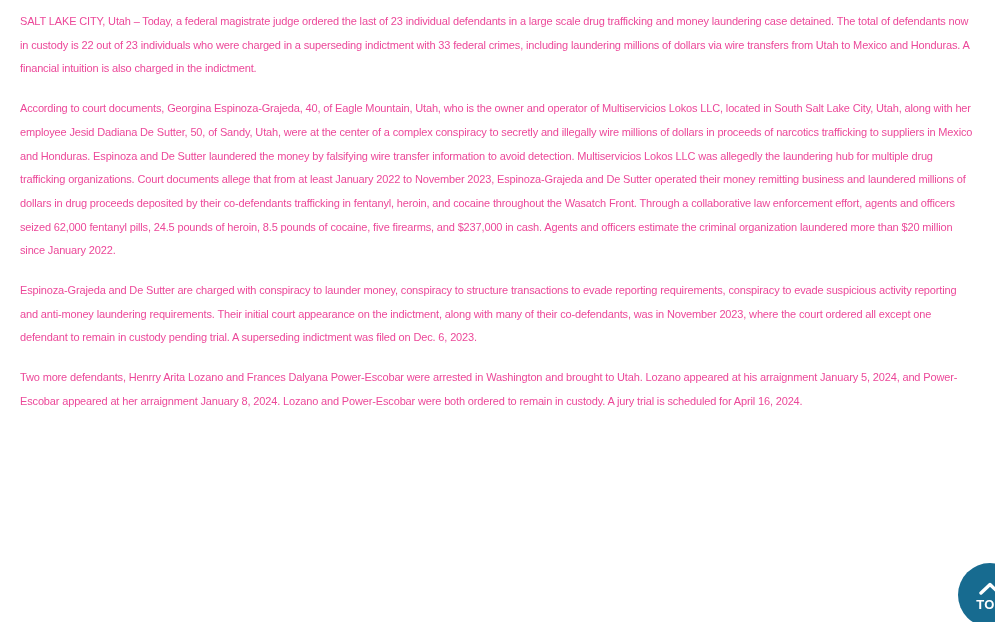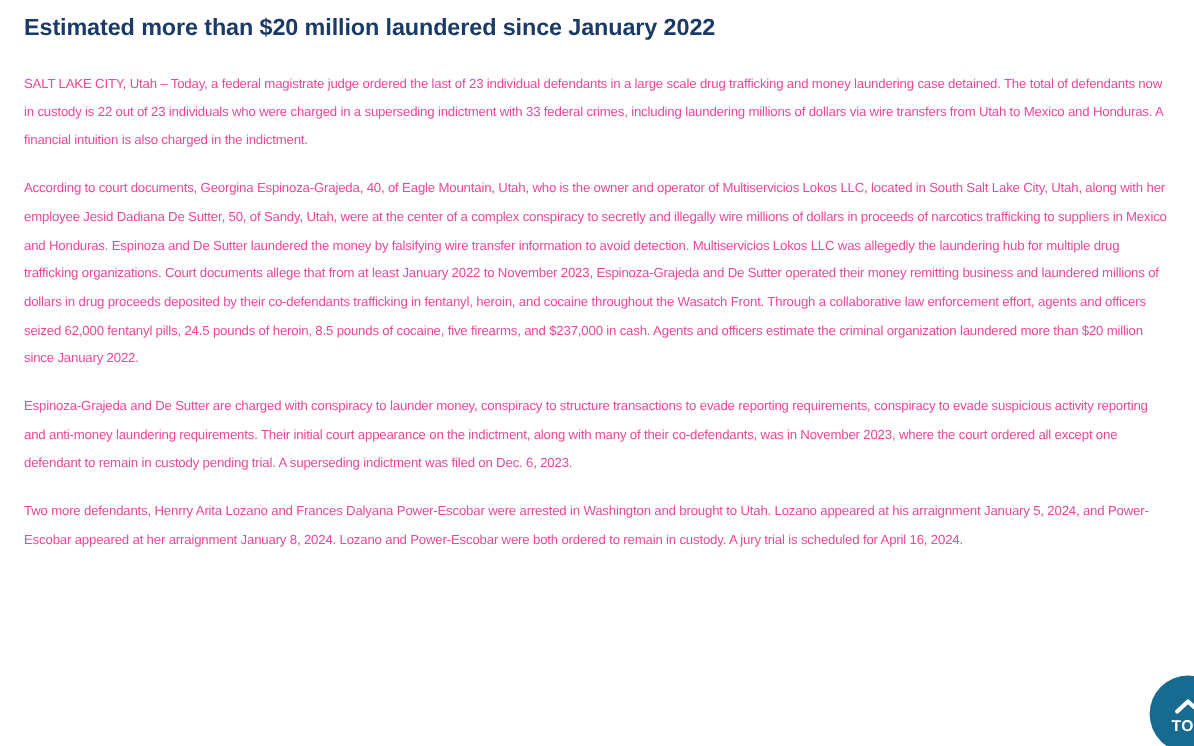--- a/index.html
+++ b/index.html
@@ -74,21 +74,20 @@
     margin-top: 3px;
     line-height: 14px;
   }
 </style>
 </head>
 <body>
 
 <div class="page">
 
   <main class="article">
-    <h1>Estimated more than $20 million laundered since January 2022</h1>
 
     <p>SALT LAKE CITY, Utah – Today, a federal magistrate judge ordered the last of 23 individual defendants in a large scale drug trafficking and money laundering case detained. The total of defendants now in custody is 22 out of 23 individuals who were charged in a superseding indictment with 33 federal crimes, including laundering millions of dollars via wire transfers from Utah to Mexico and Honduras. A financial intuition is also charged in the indictment.</p>
 
     <p>According to court documents, Georgina Espinoza-Grajeda, 40, of Eagle Mountain, Utah, who is the owner and operator of Multiservicios Lokos LLC, located in South Salt Lake City, Utah, along with her employee Jesid Dadiana De Sutter, 50, of Sandy, Utah, were at the center of a complex conspiracy to secretly and illegally wire millions of dollars in proceeds of narcotics trafficking to suppliers in Mexico and Honduras. Espinoza and De Sutter laundered the money by falsifying wire transfer information to avoid detection. Multiservicios Lokos LLC was allegedly the laundering hub for multiple drug trafficking organizations. Court documents allege that from at least January 2022 to November 2023, Espinoza-Grajeda and De Sutter operated their money remitting business and laundered millions of dollars in drug proceeds deposited by their co-defendants trafficking in fentanyl, heroin, and cocaine throughout the Wasatch Front. Through a collaborative law enforcement effort, agents and officers seized 62,000 fentanyl pills, 24.5 pounds of heroin, 8.5 pounds of cocaine, five firearms, and $237,000 in cash. Agents and officers estimate the criminal organization laundered more than $20 million since January 2022.</p>
 
     <p>Espinoza-Grajeda and De Sutter are charged with conspiracy to launder money, conspiracy to structure transactions to evade reporting requirements, conspiracy to evade suspicious activity reporting and anti-money laundering requirements. Their initial court appearance on the indictment, along with many of their co-defendants, was in November 2023, where the court ordered all except one defendant to remain in custody pending trial. A superseding indictment was filed on Dec. 6, 2023.</p>
 
     <p>Two more defendants, Henrry Arita Lozano and Frances Dalyana Power-Escobar were arrested in Washington and brought to Utah. Lozano appeared at his arraignment January 5, 2024, and Power-Escobar appeared at her arraignment January 8, 2024. Lozano and Power-Escobar were both ordered to remain in custody. A jury trial is scheduled for April 16, 2024.</p>
   </main>
 

